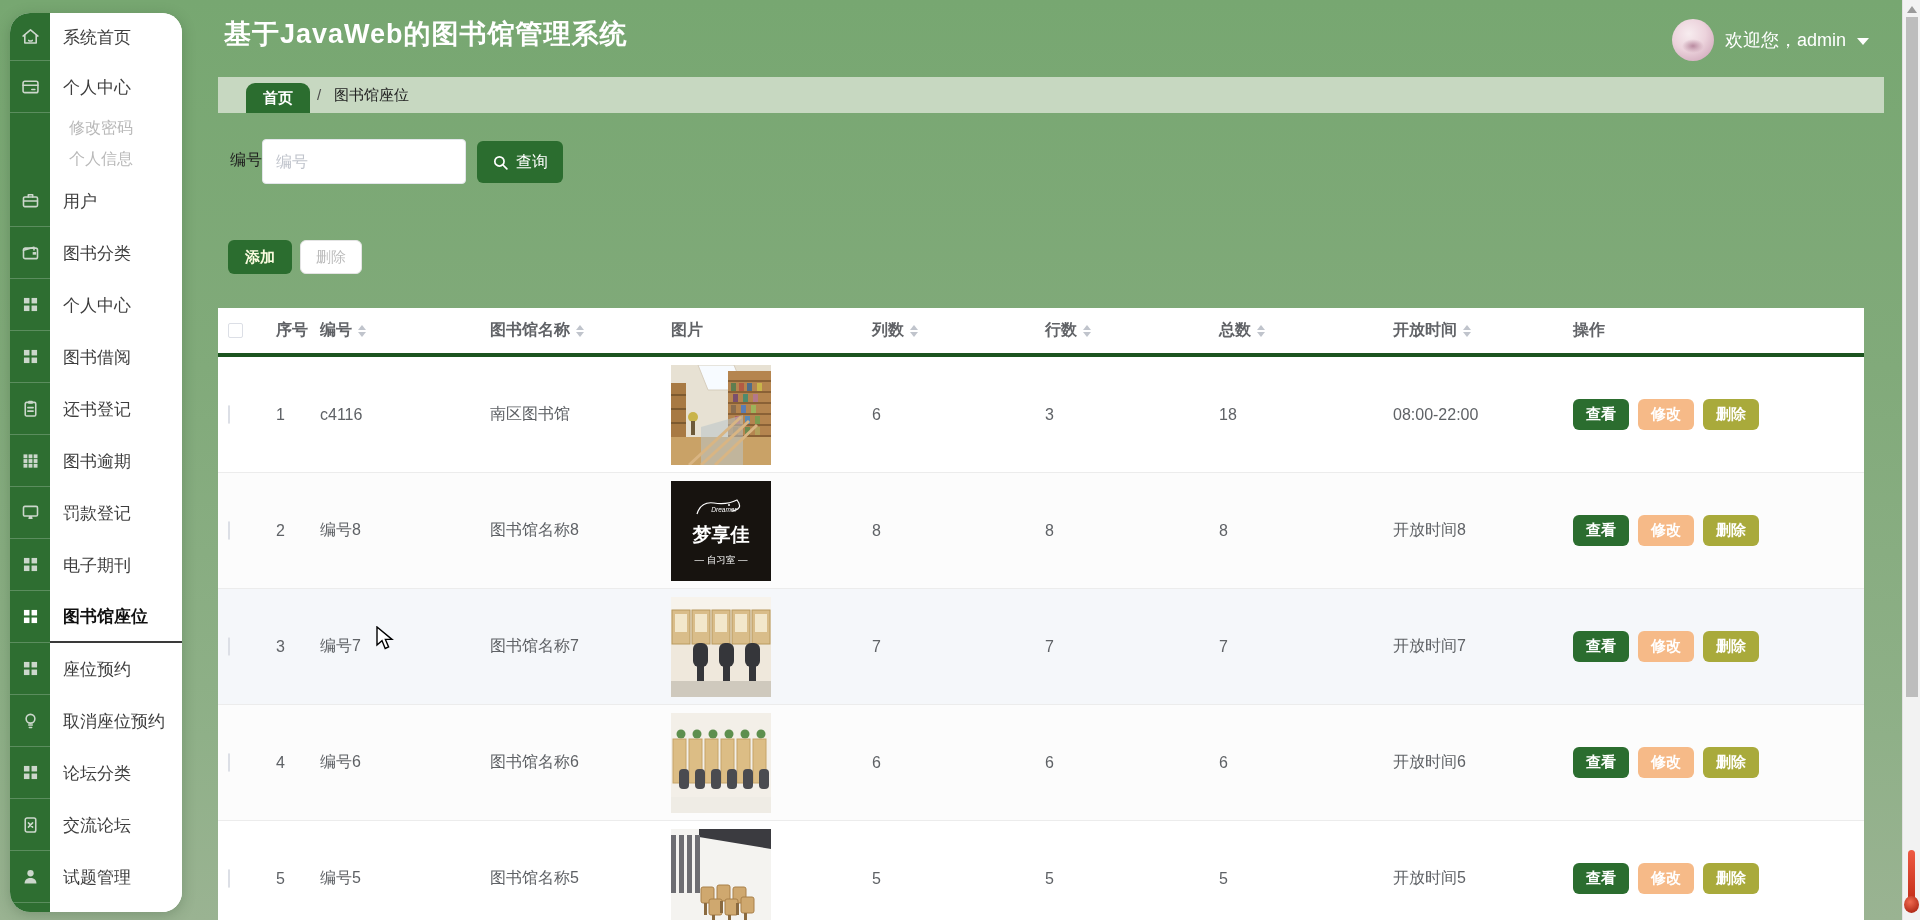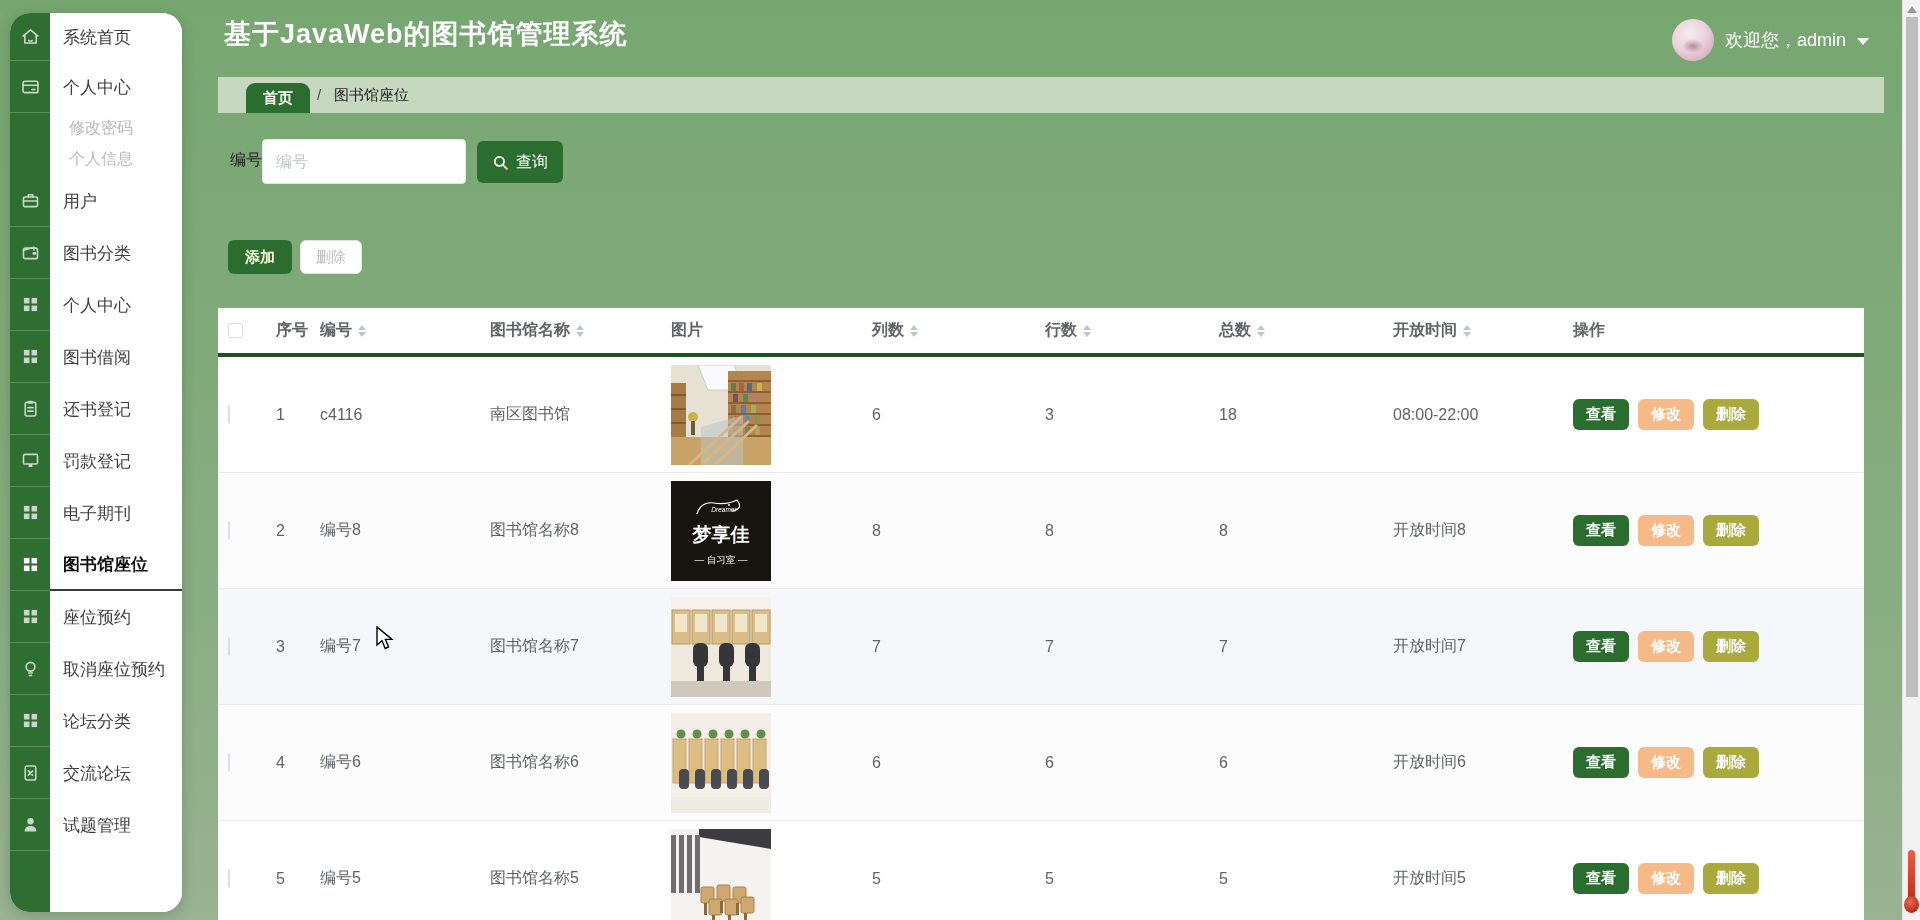--- a/index.html
+++ b/index.html
@@ -173,20 +173,38 @@
       <div class="side-row sep" style="height: 52px;">
         <div class="ric">
           <svg viewBox="0 0 24 24" fill="none" stroke="currentColor" stroke-width="1.8" stroke-linejoin="round" stroke-linecap="round">
             <rect x="6" y="5" width="12" height="15.5" rx="1.5"></rect>
             <rect x="9.3" y="3.2" width="5.4" height="3.4" rx="1" fill="currentColor" stroke="none"></rect>
             <path d="M9 11h6M9 15h6"></path>
           </svg>
         </div>
         <div class="rlb">还书登记</div>
       </div>
+      <div class="side-row sep" style="height: 52px;">
+        <div class="ric">
+          <svg viewBox="0 0 24 24" fill="none" stroke="currentColor" stroke-width="1.8" stroke-linejoin="round" stroke-linecap="round">
+            <g fill="currentColor" stroke="none">
+              <rect x="4" y="5" width="4.4" height="4.4"></rect>
+              <rect x="9.8" y="5" width="4.4" height="4.4"></rect>
+              <rect x="15.6" y="5" width="4.4" height="4.4"></rect>
+              <rect x="4" y="10.4" width="4.4" height="4.4"></rect>
+              <rect x="9.8" y="10.4" width="4.4" height="4.4"></rect>
+              <rect x="15.6" y="10.4" width="4.4" height="4.4"></rect>
+              <rect x="4" y="15.8" width="4.4" height="4.4"></rect>
+              <rect x="9.8" y="15.8" width="4.4" height="4.4"></rect>
+              <rect x="15.6" y="15.8" width="4.4" height="4.4"></rect>
+            </g>
+          </svg>
+        </div>
+        <div class="rlb">图书逾期</div>
+      </div>
       <div class="side-row sep" style="height: 52px; text-align: right;">
         <div class="ric">
           <svg viewBox="0 0 24 24" fill="none" stroke="currentColor" stroke-width="1.8" stroke-linejoin="round" stroke-linecap="round">
             <rect x="4" y="5" width="16" height="11" rx="1.5"></rect>
             <path d="M9.5 19.5h5l-.8-3.5h-3.4z" fill="currentColor" stroke="none"></path>
           </svg>
         </div>
         <div class="rlb">罚款登记</div>
       </div>
       <div class="side-row sep" style="height: 52px;">

